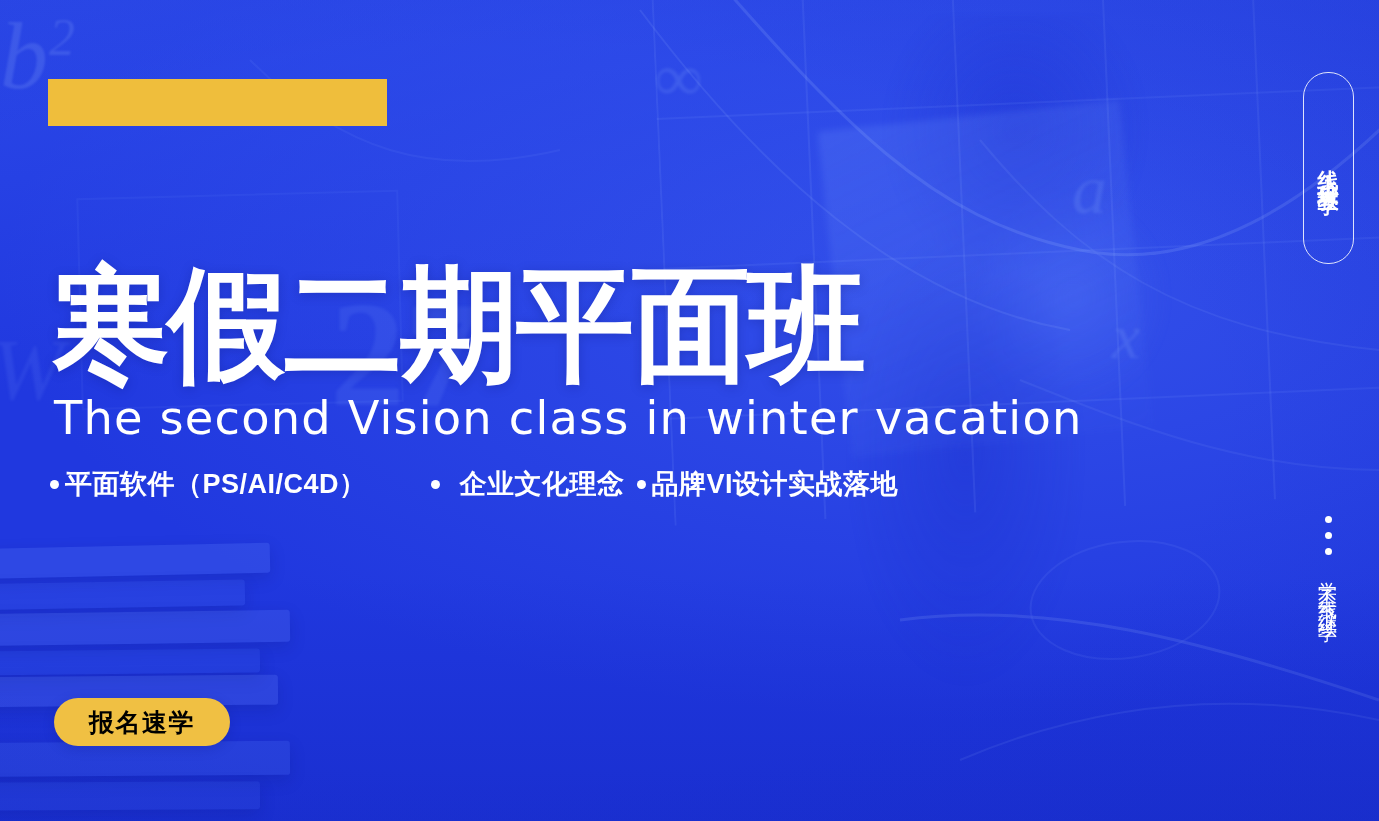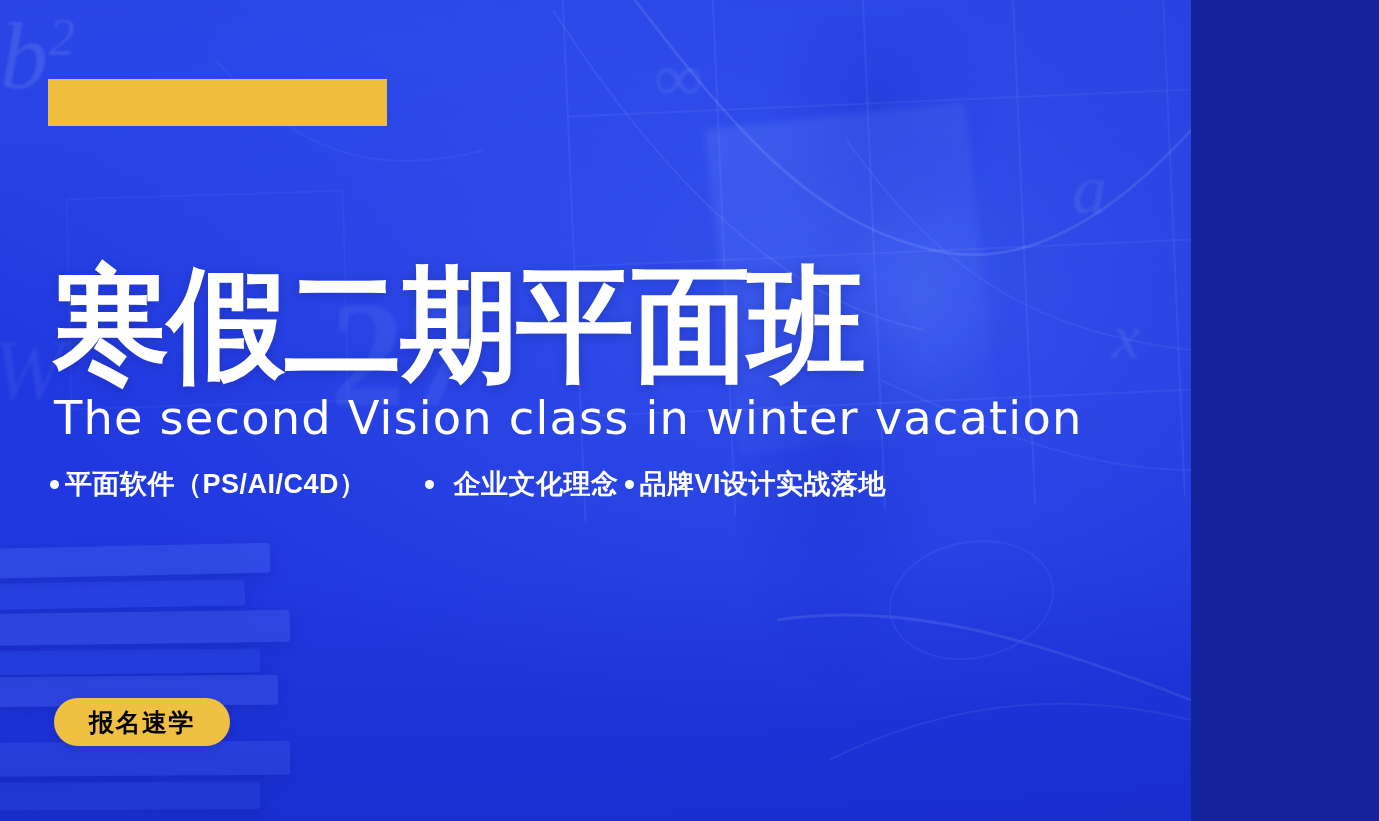--- a/index.html
+++ b/index.html
@@ -3,21 +3,21 @@
 <meta charset="utf-8">
 <title>寒假二期平面班</title>
 <style>
   html, body {
     margin: 0;
     padding: 0;
     background: #11229b;
   }
   .banner {
     position: relative;
-    width: 1191px;
+    width: 1379px;
     height: 821px;
     overflow: hidden;
     background: #2038df;
     font-family: "Liberation Sans", "DejaVu Sans", sans-serif;
     -webkit-font-smoothing: antialiased;
   }
 
   
   .bg-layer { position: absolute; inset: 0; pointer-events: none; }
 
@@ -149,21 +149,21 @@
     white-space: nowrap;
     transform: scaleX(.985);
     transform-origin: left center;
   }
 
   .features {
     position: absolute;
     left: 50px; top: 466px;
     display: flex;
     align-items: center;
-    gap: 6px;
+    gap: 12px;
     white-space: nowrap;
   }
   .feature {
     display: inline-flex;
     align-items: center;
     color: #ffffff;
     font-size: 27px;
     font-weight: 700;
     letter-spacing: .5px;
   }

